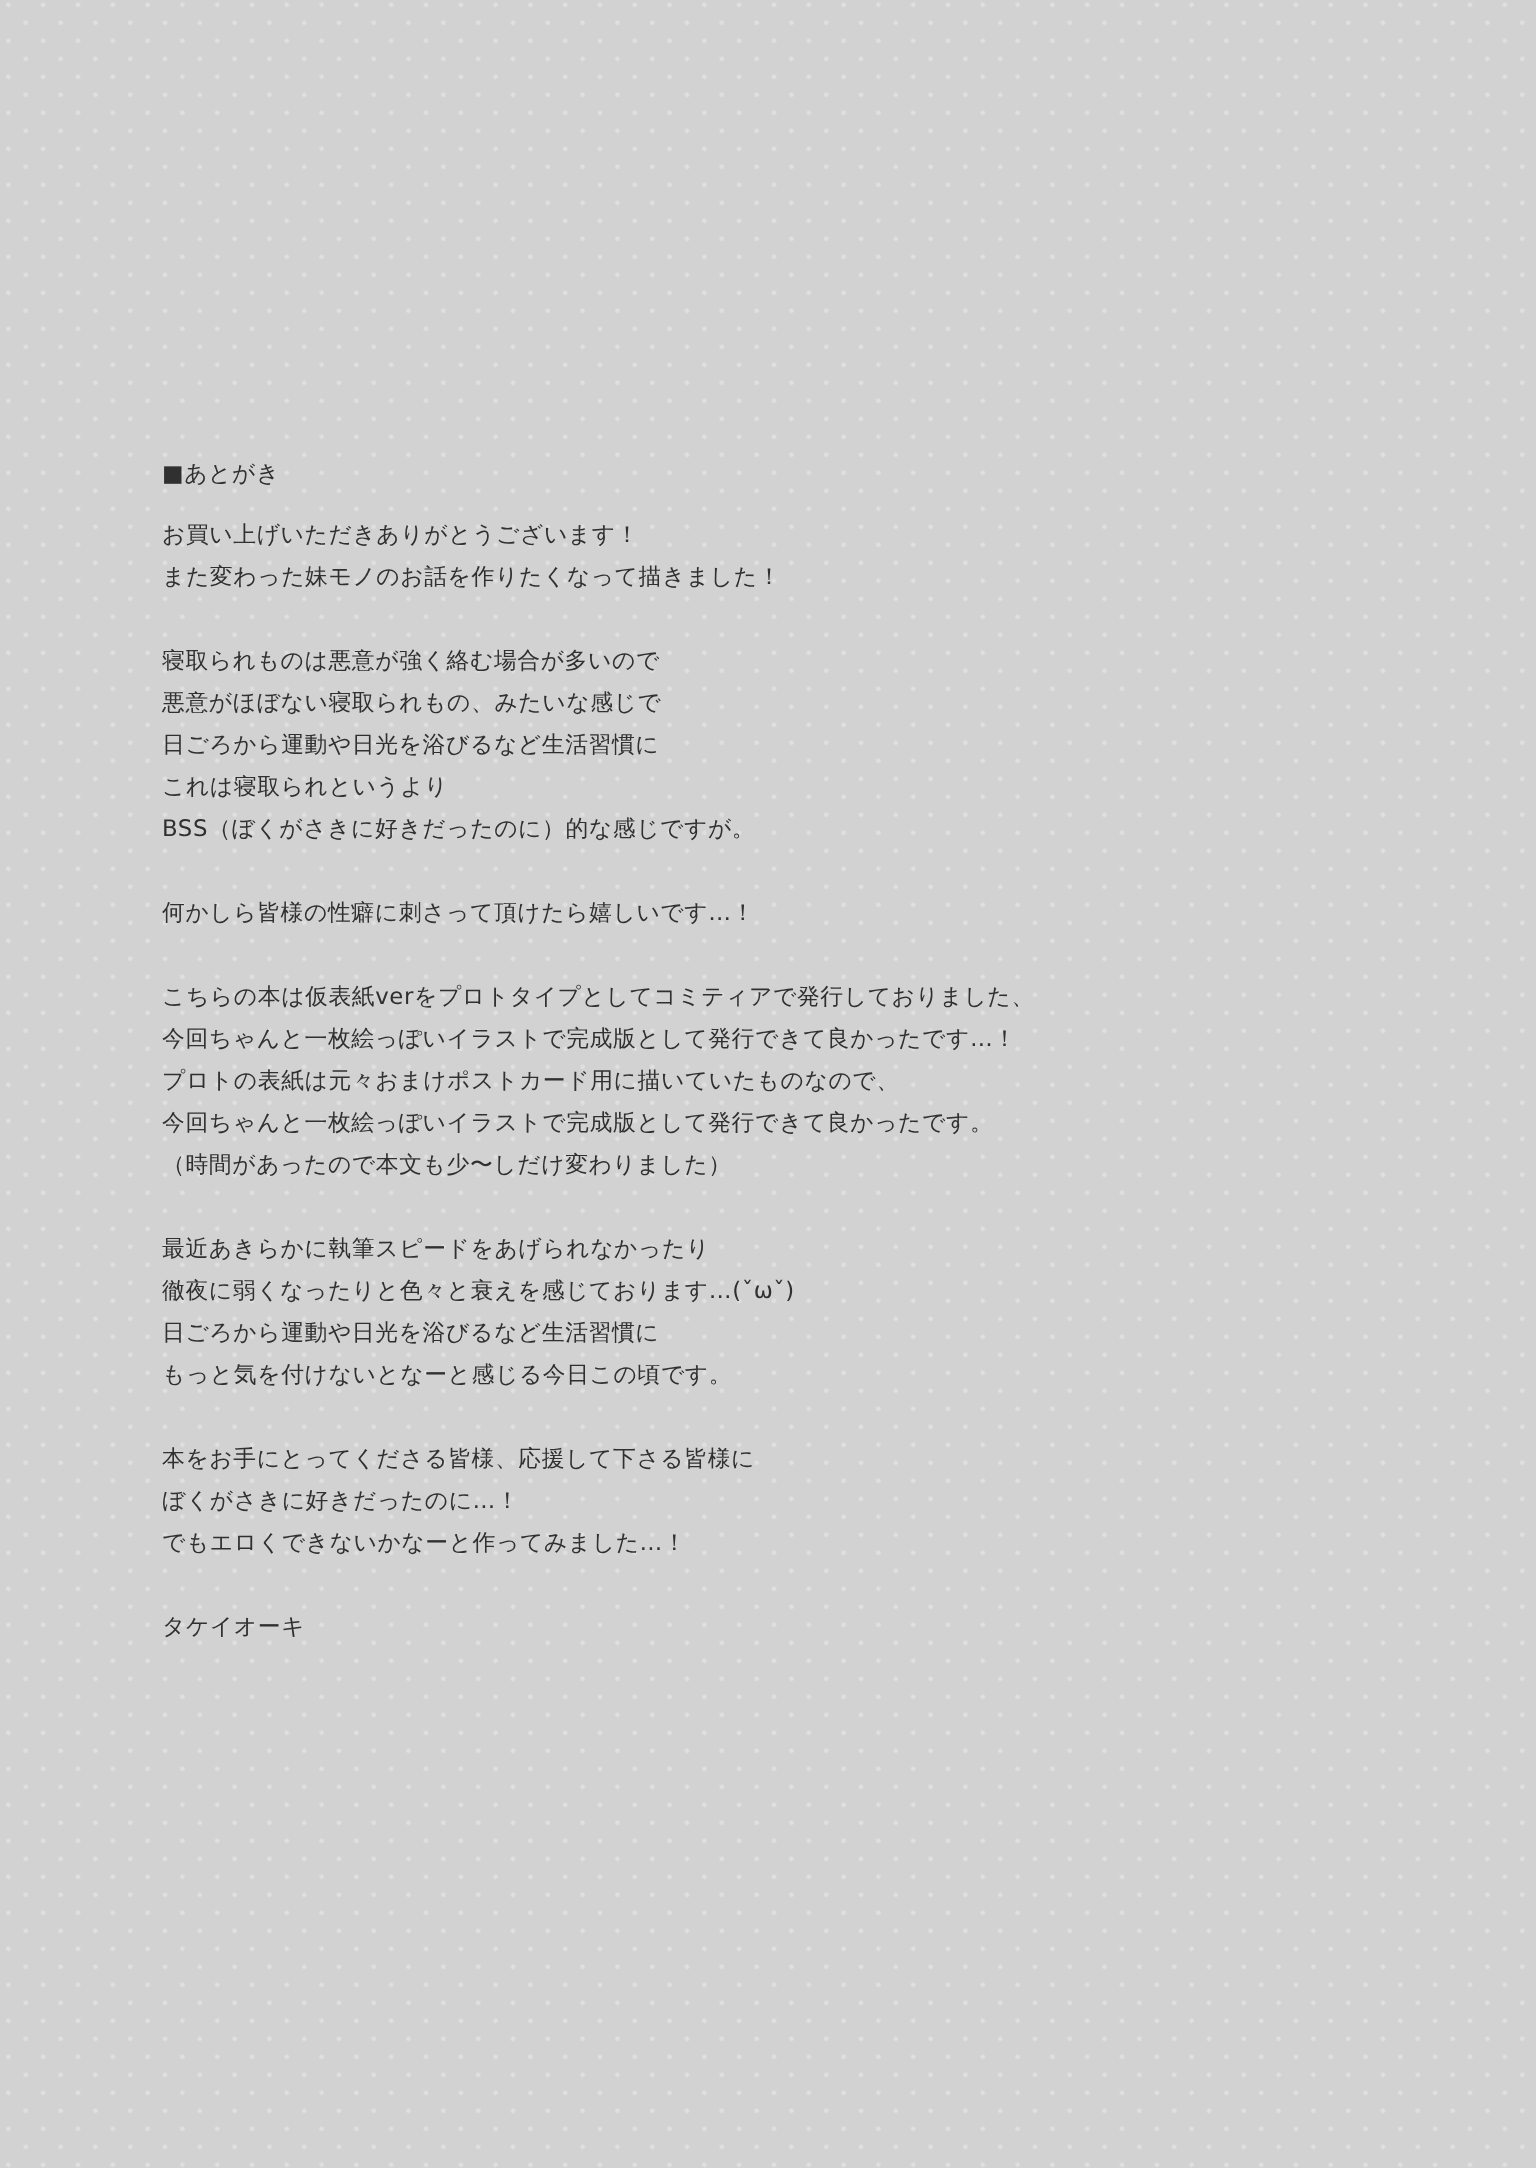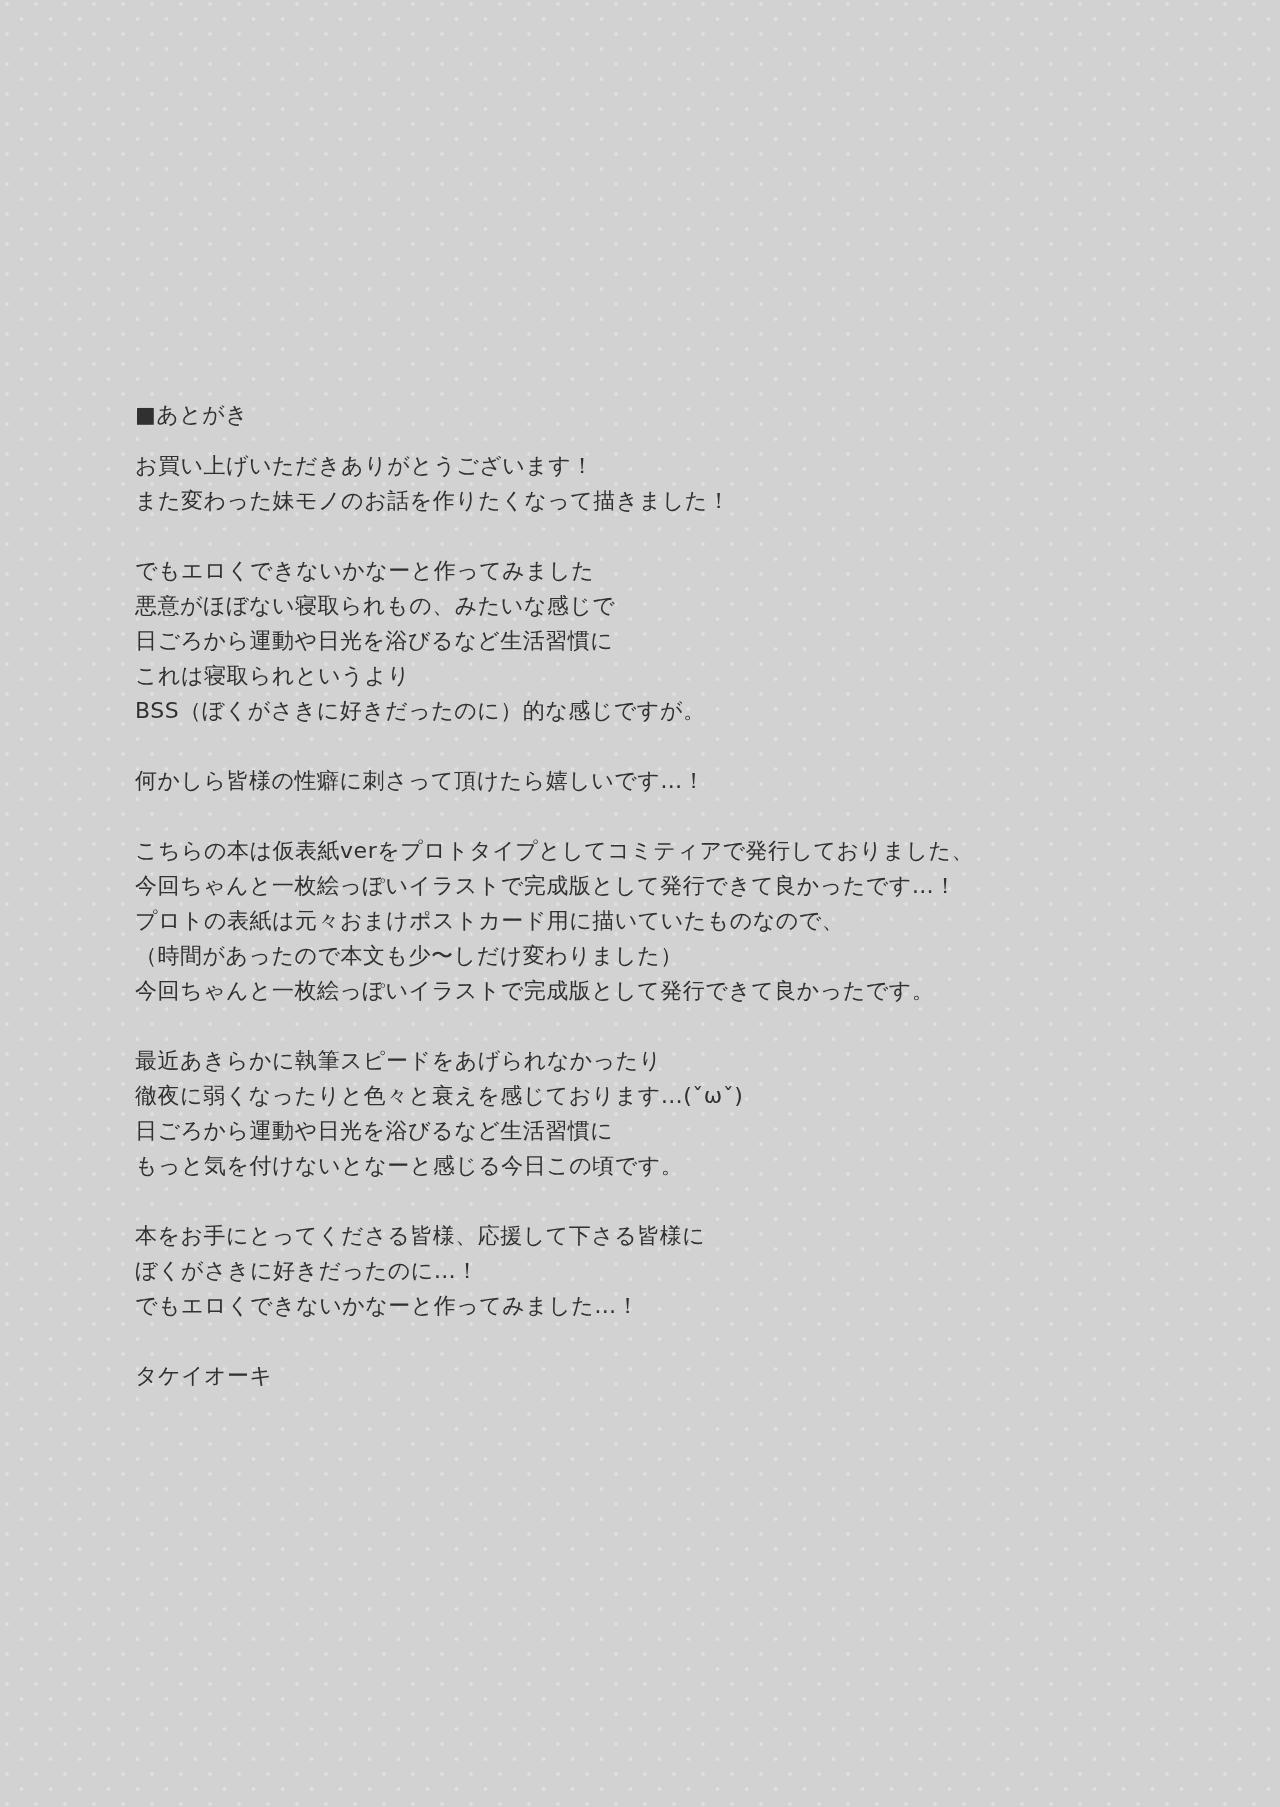--- a/index.html
+++ b/index.html
@@ -20,23 +20,23 @@
     background-image:
       radial-gradient(circle, var(--dot) 1.3px, rgba(224,224,224,0) 2.4px),
       radial-gradient(circle, var(--dot) 1.3px, rgba(224,224,224,0) 2.4px);
     background-size: 29px 30px, 29px 30px;
     background-position: 7px 4px, 21.5px 19px;
     font-family: "DejaVu Sans", sans-serif;
   }
   .text-block {
     position: absolute;
     left: 135px;
-    top: 397px;
+    top: 378px;
     color: var(--text);
-    font-size: 22px;
+    font-size: 19px;
     line-height: 35px;
     letter-spacing: 0.5px;
     white-space: nowrap;
   }
   .line {
     height: 35px;
   }
   .heading {
     margin: 0;
   }
@@ -55,35 +55,35 @@
 
 <div class="page">
   <div class="text-block">
     <div class="line heading">■あとがき</div>
     <div id="paragraphs">
         <div class="paragraph first">
           <div class="line">お買い上げいただきありがとうございます！</div>
           <div class="line">また変わった妹モノのお話を作りたくなって描きました！</div>
         </div>
         <div class="paragraph">
-          <div class="line">でもエロくできないかなーと作ってみました</div>
+          <div class="line">寝取られものは悪意が強く絡む場合が多いので</div>
           <div class="line">悪意がほぼない寝取られもの、みたいな感じで</div>
           <div class="line">日ごろから運動や日光を浴びるなど生活習慣に</div>
           <div class="line">これは寝取られというより</div>
           <div class="line">BSS（ぼくがさきに好きだったのに）的な感じですが。</div>
         </div>
         <div class="paragraph">
           <div class="line">何かしら皆様の性癖に刺さって頂けたら嬉しいです…！</div>
         </div>
         <div class="paragraph">
           <div class="line">こちらの本は仮表紙verをプロトタイプとしてコミティアで発行しておりました、</div>
           <div class="line">今回ちゃんと一枚絵っぽいイラストで完成版として発行できて良かったです…！</div>
           <div class="line">プロトの表紙は元々おまけポストカード用に描いていたものなので、</div>
+          <div class="line">今回ちゃんと一枚絵っぽいイラストで完成版として発行できて良かったです。</div>
           <div class="line">（時間があったので本文も少〜しだけ変わりました）</div>
-          <div class="line">今回ちゃんと一枚絵っぽいイラストで完成版として発行できて良かったです。</div>
         </div>
         <div class="paragraph">
           <div class="line">最近あきらかに執筆スピードをあげられなかったり</div>
           <div class="line">徹夜に弱くなったりと色々と衰えを感じております…(ˇωˇ)</div>
           <div class="line">日ごろから運動や日光を浴びるなど生活習慣に</div>
           <div class="line">もっと気を付けないとなーと感じる今日この頃です。</div>
         </div>
         <div class="paragraph">
           <div class="line">本をお手にとってくださる皆様、応援して下さる皆様に</div>
           <div class="line">ぼくがさきに好きだったのに…！</div>

